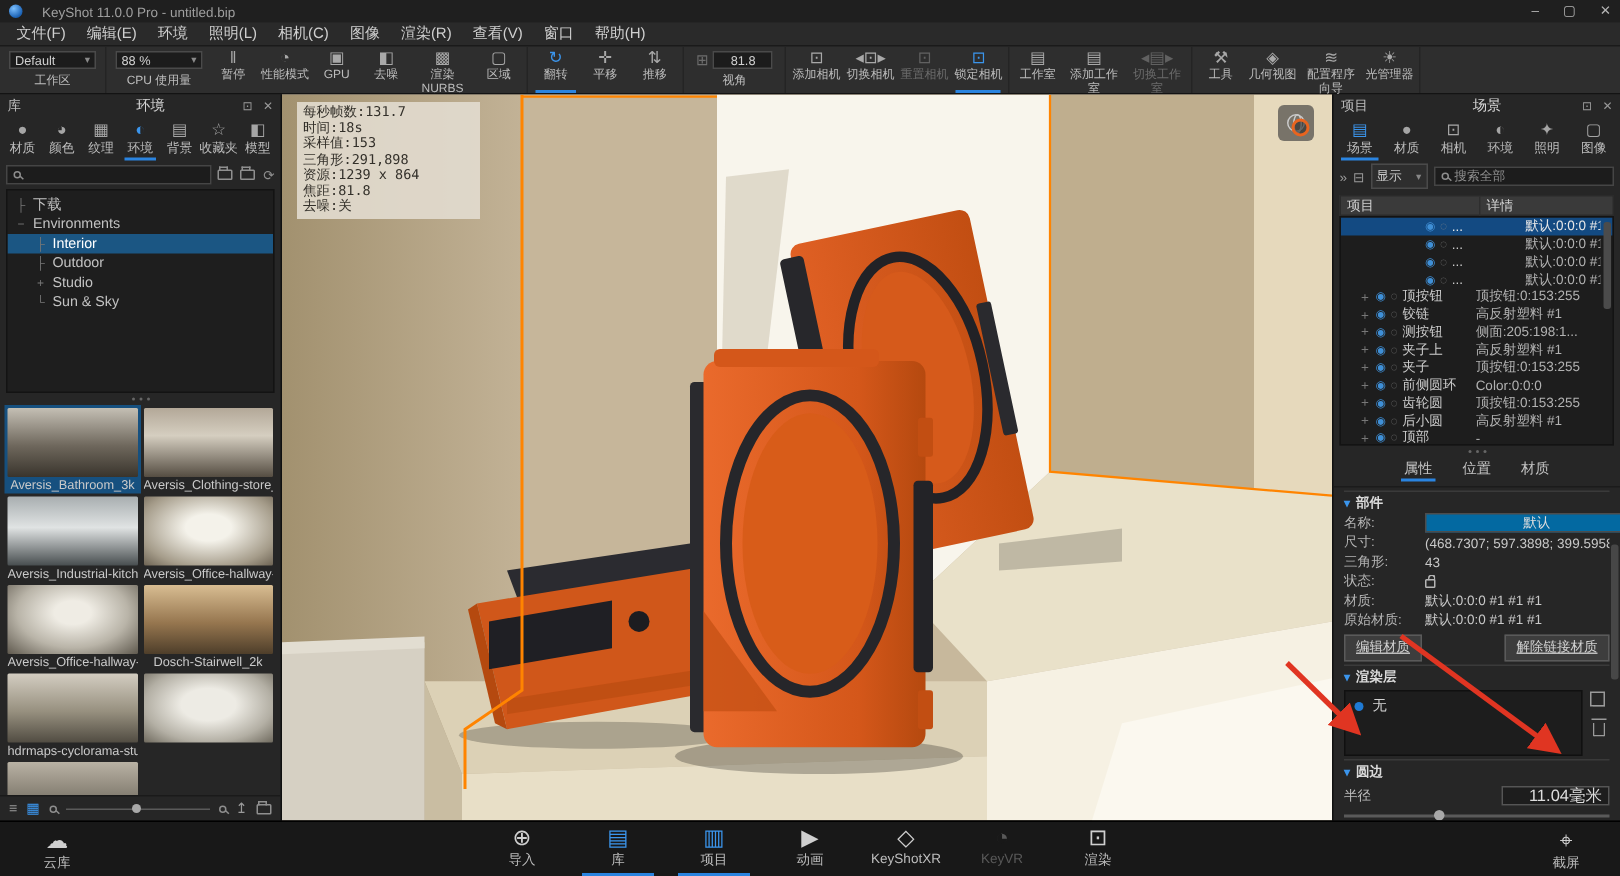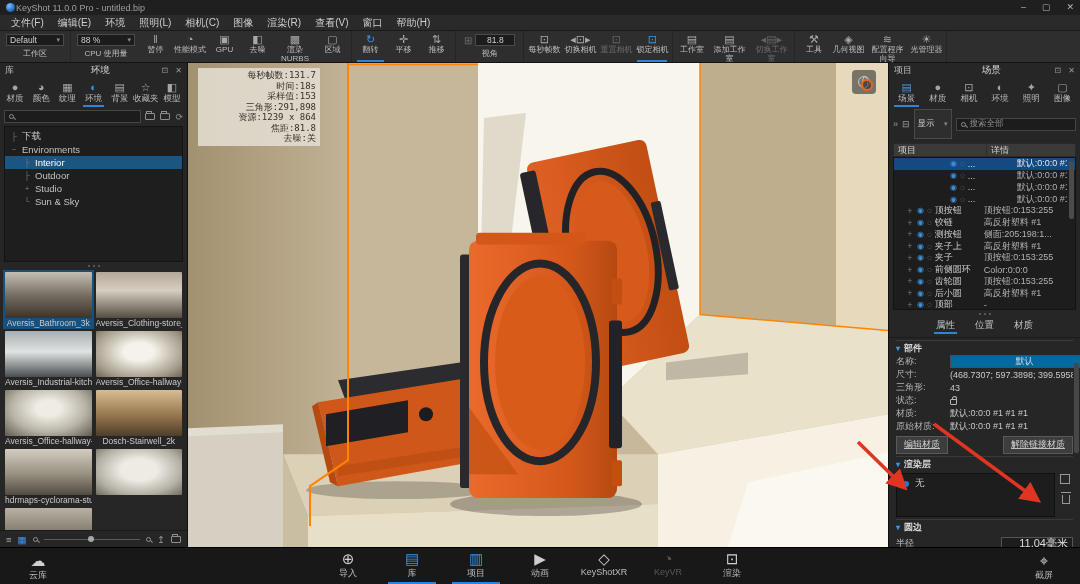--- a/index.html
+++ b/index.html
@@ -7,21 +7,21 @@
     --line:#141414; --line2:#3f3f3f;
     --txt:#c6c6c6; --dim:#8a8a8a;
     --accent:#2a84e0; --sel:#1b5380; --orange:#e8641f; --arrow:#e03522;
   }
   *{box-sizing:border-box; margin:0; padding:0;}
   html,body{width:1080px;height:584px;overflow:hidden;}
   body{font-family:"Liberation Sans",sans-serif;background:var(--bg1);color:var(--txt);position:relative;}
   .app{width:1080px;height:584px;display:flex;flex-direction:column;position:relative;}
 
   
-  .titlebar{height:15px;background:#1f1f1f;display:flex;align-items:center;padding:0 6px;gap:1px;flex:0 0 auto;}
+  .titlebar{height:15px;background:#1f1f1f;display:flex;align-items:center;padding:0 6px;gap:13px;flex:0 0 auto;}
   .app-icon{width:9px;height:9px;border-radius:50%;background:radial-gradient(circle at 35% 30%,#7cc0ff,#1b62b4 70%);}
   .win-title{font-size:9px;color:#9f9f9f;white-space:nowrap;}
   .win-controls{margin-left:auto;display:flex;gap:16px;color:#b5b5b5;font-size:9px;line-height:9px;}
   .win-controls span{cursor:default;}
 
   
   .menubar{height:15px;background:#2a2a2a;display:flex;align-items:center;padding-left:4px;font-size:10px;color:#cfcfcf;flex:0 0 auto;}
   .menu-item{padding:0 7px;line-height:15px;white-space:nowrap;}
 
   
@@ -91,29 +91,29 @@
   .lib-bottom{height:17px;display:flex;align-items:center;gap:6px;padding:0 6px;border-top:1px solid #1a1a1a;color:#9a9a9a;font-size:9.5px;flex:0 0 auto;}
   .lib-bottom .grid-g{color:#3b95ec;}
   .zoom-slider{flex:1;position:relative;height:8px;}
   .zoom-slider .track{position:absolute;left:0;right:0;top:3.5px;height:1px;background:#5a5a5a;}
   .zoom-slider .thumb{position:absolute;left:46%;top:1px;width:6px;height:6px;border-radius:50%;background:#a8a8a8;}
 
   
   .viewport{flex:1 1 auto;position:relative;overflow:hidden;background:#c7b89c;}
   .viewport svg.scene{position:absolute;inset:0;width:100%;height:100%;}
   .stats{position:absolute;left:10px;top:5px;width:122px;background:rgba(226,220,207,.9);font-family:"DejaVu Sans Mono",monospace;font-size:9px;color:#33302a;padding:2px 4px;line-height:10.5px;}
-  .srow{display:flex;justify-content:flex-end;}
+  .srow{display:flex;justify-content:flex-start;}
   .env-btn{position:absolute;right:12px;top:7px;width:24px;height:24px;border-radius:4px;background:rgba(88,86,82,.78);display:flex;align-items:center;justify-content:center;}
   .globe{width:12px;height:12px;border:1.5px solid #c9c9c9;border-radius:50%;position:relative;}
   .globe::before{content:"";position:absolute;left:3px;top:-1px;width:4px;height:11px;border:1px solid #c9c9c9;border-radius:50%;}
   .globe::after{content:"";position:absolute;right:-4px;bottom:-4px;width:8px;height:8px;border:2px solid var(--orange);border-radius:50%;background:rgba(40,40,40,.6);}
 
   
   .filter-row{display:flex;align-items:center;gap:4px;padding:2px 4px;flex:0 0 auto;font-size:9px;color:#9a9a9a;}
-  .dd-mini{width:38px;height:30px;background:#2e2e2e;border:1px solid #4a4a4a;display:flex;align-items:center;justify-content:space-between;padding:0 3px;color:#c9c9c9;font-size:8.5px;}
+  .dd-mini{width:38px;height:17px;background:#2e2e2e;border:1px solid #4a4a4a;display:flex;align-items:center;justify-content:space-between;padding:0 3px;color:#c9c9c9;font-size:8.5px;}
   .cols{display:flex;height:14px;background:#3a3a3a;border:1px solid #2a2a2a;margin:2px 4px 0;font-size:9px;color:#d0d0d0;align-items:center;flex:0 0 auto;}
   .cols .c1{flex:1;padding-left:4px;border-right:1px solid #2e2e2e;}
   .cols .c2{width:88px;padding-left:4px;}
 
   .ptree{margin:0 4px;height:153px;background:#1d1d1d;border:1px solid #131313;position:relative;overflow:hidden;font-size:9px;flex:0 0 auto;
     background-image:linear-gradient(90deg,#26262600 0,#26262600 100%);}
   .pt-row{height:11.75px;display:flex;align-items:center;gap:3px;white-space:nowrap;padding-right:8px;}
   .pt-row .plus{width:8px;text-align:center;color:#777;flex:0 0 auto;}
   .pt-row .eye{color:#3f8fd6;font-size:8px;flex:0 0 auto;}
   .pt-row .gho{color:#8a8a8a;font-size:8px;flex:0 0 auto;}
@@ -261,21 +261,21 @@
           <div class="fld-wrap">
             <span class="g">⊞</span>
             <span class="fld-box">81.8</span>
           </div>
           <span class="lbl">视角</span>
         </div>
       </div>
       <div class="tb-group">
         <div class="tb-item">
           <span class="g">⊡</span>
-          <span>每秒帧数</span>
+          <span>添加相机</span>
         </div>
         <div class="tb-item">
           <span class="g">◂⊡▸</span>
           <span>切换相机</span>
         </div>
         <div class="tb-item disabled">
           <span class="g">⊡</span>
           <span>重置相机</span>
         </div>
         <div class="tb-item active">

